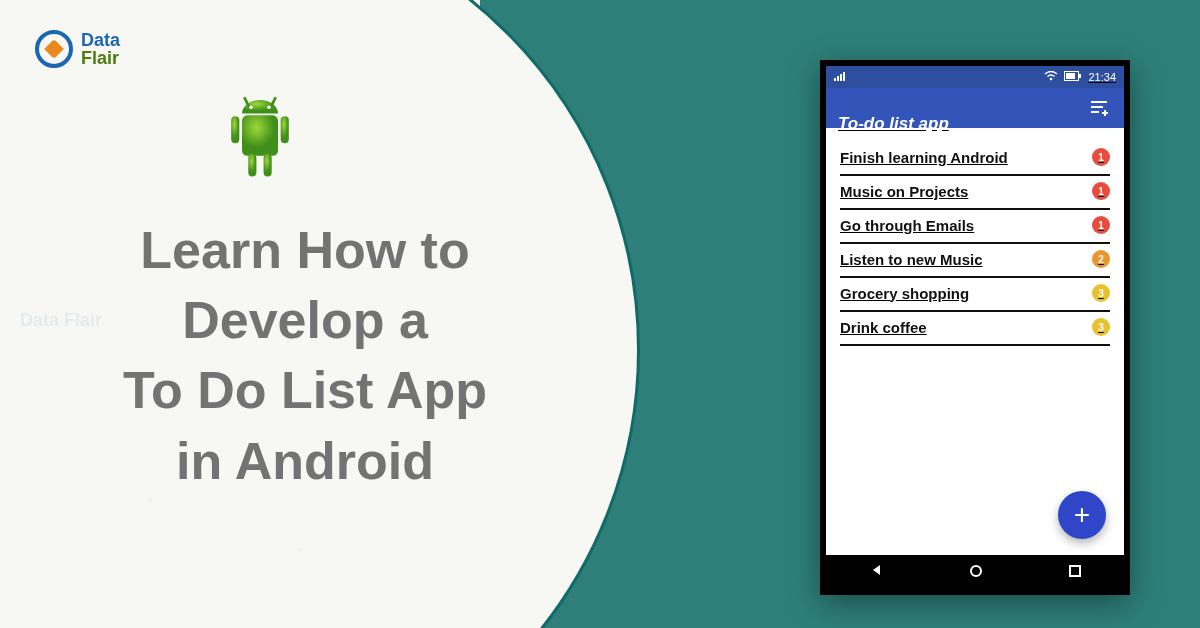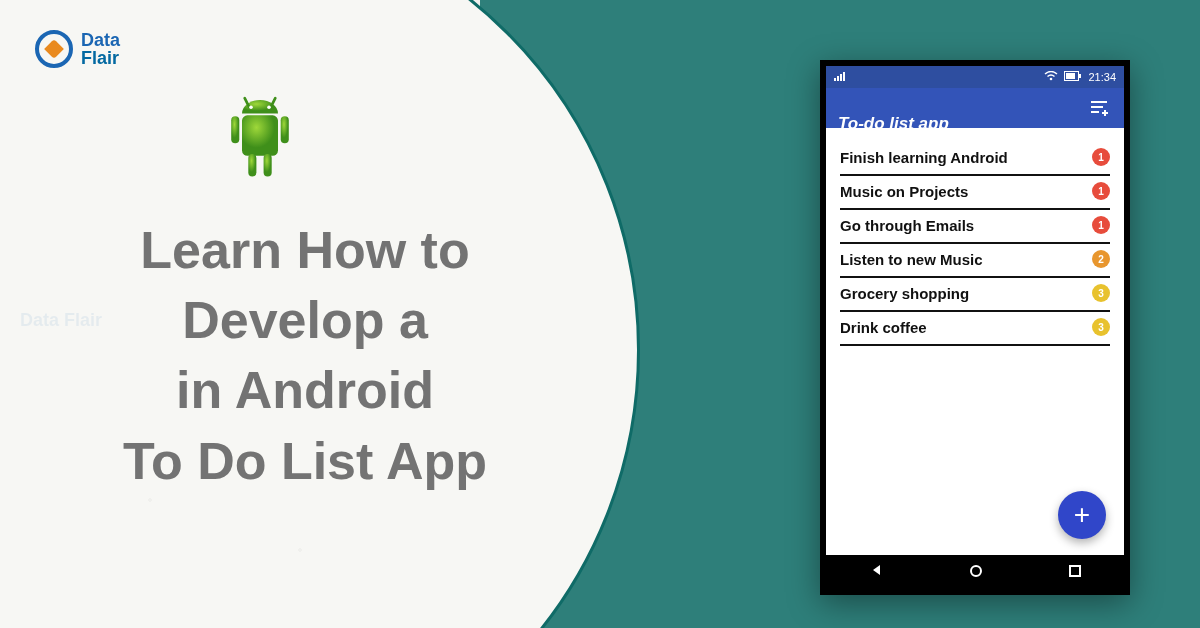--- a/index.html
+++ b/index.html
@@ -65,21 +65,21 @@
     background: #e98a1f;
     border-radius: 3px 0 3px 0;
     transform: rotate(45deg);
   }
   .logo-text {
     font-size: 18px;
     font-weight: bold;
     line-height: 1;
   }
   .logo-text .l1 { color: #1b66b3; }
-  .logo-text .l2 { color: #0369a1; }
+  .logo-text .l2 { color: #4d7c0f; }
   .android {
     position: absolute;
     left: 215px;
     top: 90px;
     width: 90px;
     height: 110px;
   }
   .headline {
     position: absolute;
     left: 70px;
@@ -93,20 +93,21 @@
   }
   .phone {
     position: absolute;
     right: 70px;
     top: 60px;
     width: 310px;
     height: 535px;
     background: #000;
     padding: 6px;
     box-shadow: 0 8px 30px rgba(0,0,0,0.4);
+    text-decoration: underline;
   }
   .screen {
     width: 100%;
     height: 100%;
     background: #fff;
     display: flex;
     flex-direction: column;
     position: relative;
   }
   .statusbar {
@@ -239,22 +240,22 @@
     <rect x="18" y="28" width="9" height="30" rx="4.5" fill="url(#g)"></rect>
     <rect x="73" y="28" width="9" height="30" rx="4.5" fill="url(#g)"></rect>
     <rect x="37" y="70" width="9" height="25" rx="4.5" fill="url(#g)"></rect>
     <rect x="54" y="70" width="9" height="25" rx="4.5" fill="url(#g)"></rect>
   </svg>
 </div>
 
 <div class="headline">
   <div>Learn How to</div>
   <div>Develop a</div>
+  <div>To Do List App</div>
   <div>in Android</div>
-  <div>To Do List App</div>
 </div>
 
 <div class="phone">
   <div class="screen">
 
     <div class="statusbar">
       <div>
         <svg width="14" height="10" viewBox="0 0 14 10">
           <rect x="0" y="7" width="2" height="3" fill="#fff"></rect>
           <rect x="3" y="5" width="2" height="5" fill="#fff"></rect>

